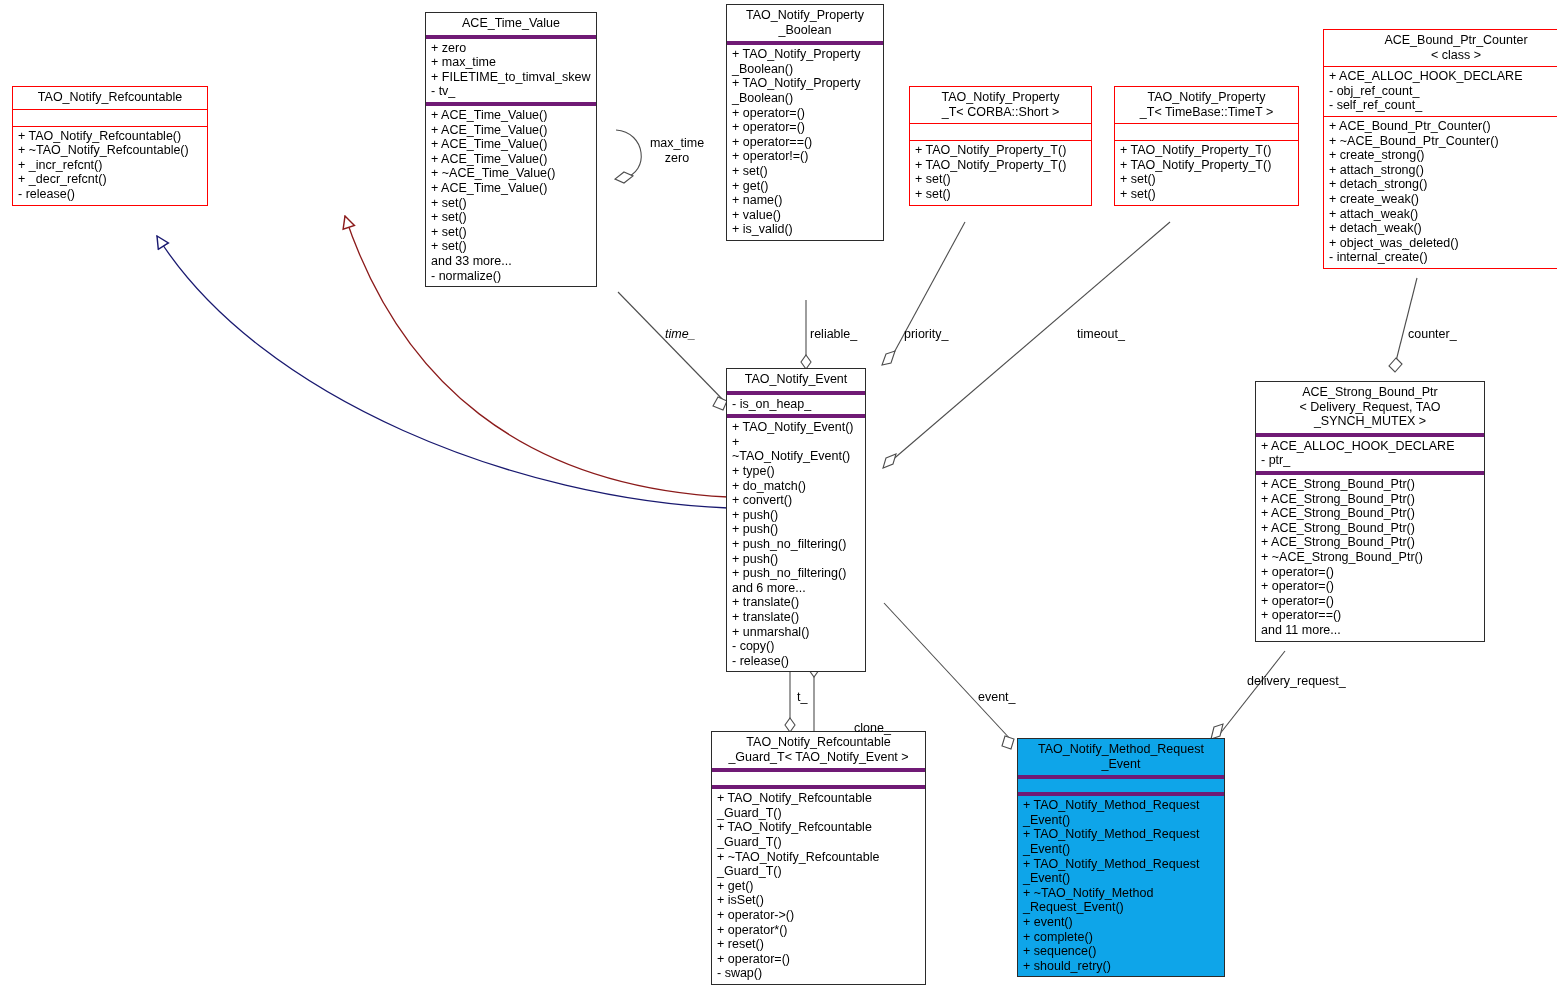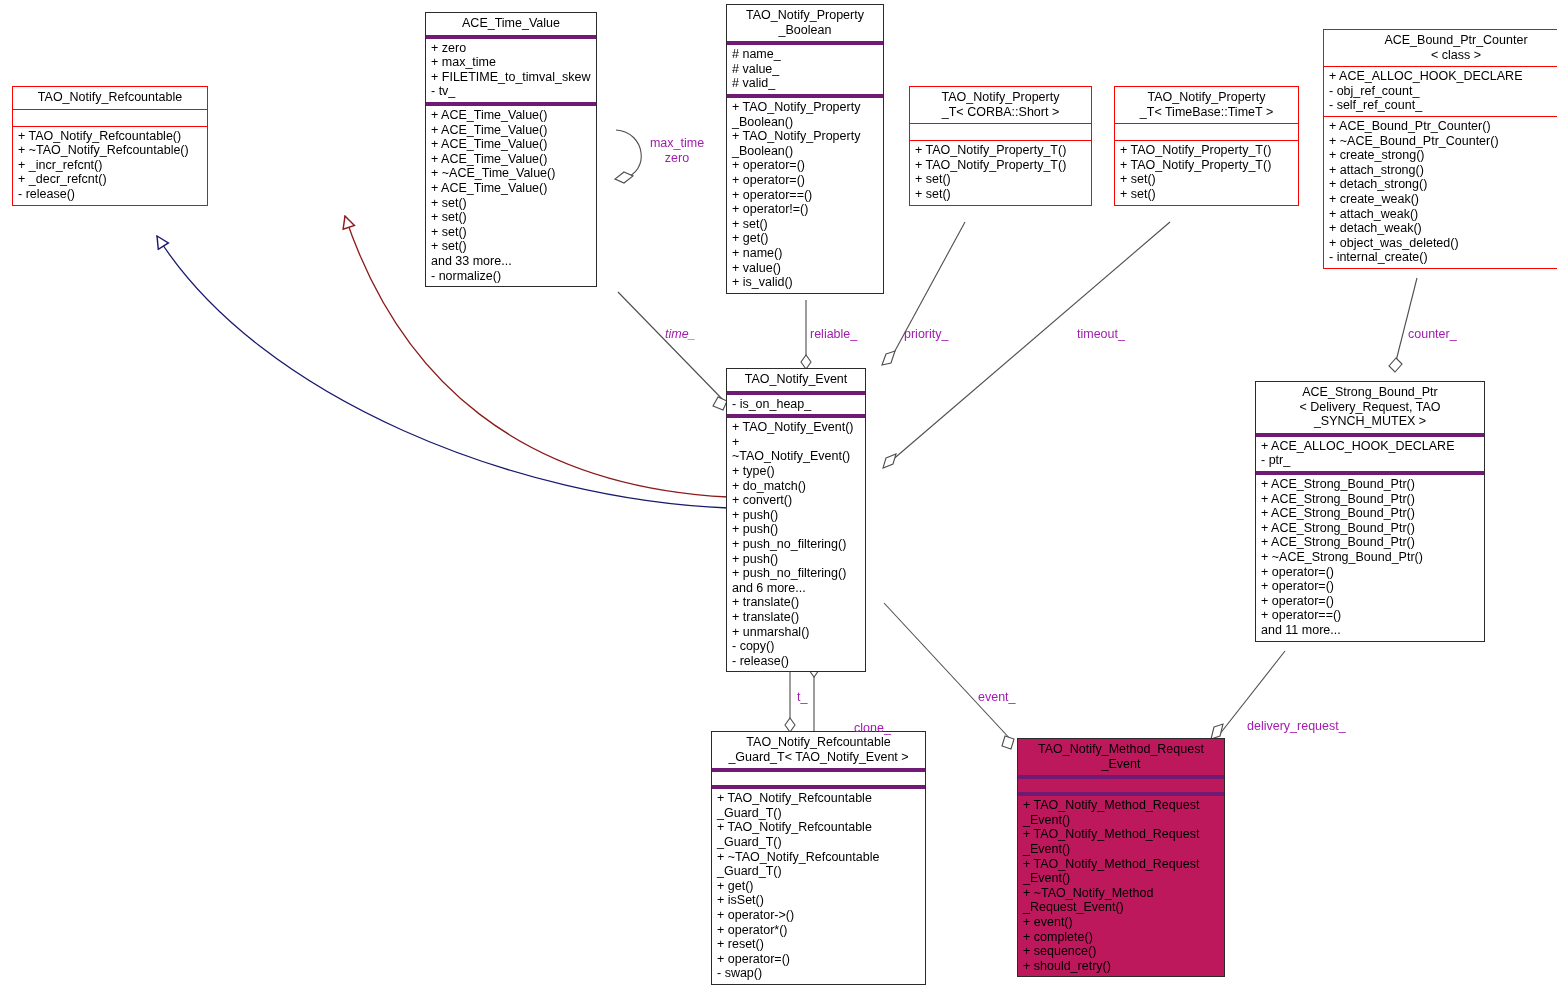--- a/index.html
+++ b/index.html
@@ -33,21 +33,21 @@
     color: #000000;
   }
   .uml-box.red {
     border-color: #ff0000;
   }
   .uml-box.gray {
     background: #c0c0c0;
     border-color: #2b2b2b;
   }
   .uml-box.gray .sec {
-    background: #be185d;
+    background: #0ea5e9;
   }
   .sec {
     box-sizing: border-box;
     padding: 2px 5px 3px 5px;
     background: #ffffff;
   }
   .sec.title {
     text-align: center;
     padding: 3px 5px 4px 5px;
     white-space: pre-line;
@@ -61,21 +61,21 @@
     border-top: 1px solid #ff0000;
   }
   .sec.empty {
     min-height: 17px;
   }
   .edge-label {
     position: absolute;
     font-family: "Liberation Sans", sans-serif;
     font-size: 12.5px;
     line-height: 14.5px;
-    color: #a21caf;
+    color: #000000;
     white-space: pre-line;
     background: transparent;
   }
 </style>
 </head>
 <body>
 
 <div id="canvas">
 
   <svg class="edges" viewBox="0 0 1557 1005">
@@ -150,23 +150,20 @@
 + set()
 + set()
 + set()
 and 33 more...
 - normalize()</div>
   </div>
 
   <div class="uml-box" style="left:726px; top:4px; width:158px;">
     <div class="sec title">TAO_Notify_Property
 _Boolean</div>
-    <div class="sec attrs"># name_
-# value_
-# valid_</div>
     <div class="sec ops">+ TAO_Notify_Property
 _Boolean()
 + TAO_Notify_Property
 _Boolean()
 + operator=()
 + operator=()
 + operator==()
 + operator!=()
 + set()
 + get()
@@ -302,15 +299,15 @@
   <div class="edge-label" style="left:1077px; top:327px;">timeout_</div>
 
   <div class="edge-label" style="left:1408px; top:327px;">counter_</div>
 
   <div class="edge-label" style="left:797px; top:690px;">t_</div>
 
   <div class="edge-label" style="left:820px; top:721px;margin-left:34px;">clone_</div>
 
   <div class="edge-label" style="left:978px; top:690px;">event_</div>
 
-  <div class="edge-label" style="left:1247px; top:719px;">delivery_request_</div>
+  <div class="edge-label" style="left:1247px; top:674px;">delivery_request_</div>
 
 </div>
 
 </body></html>

